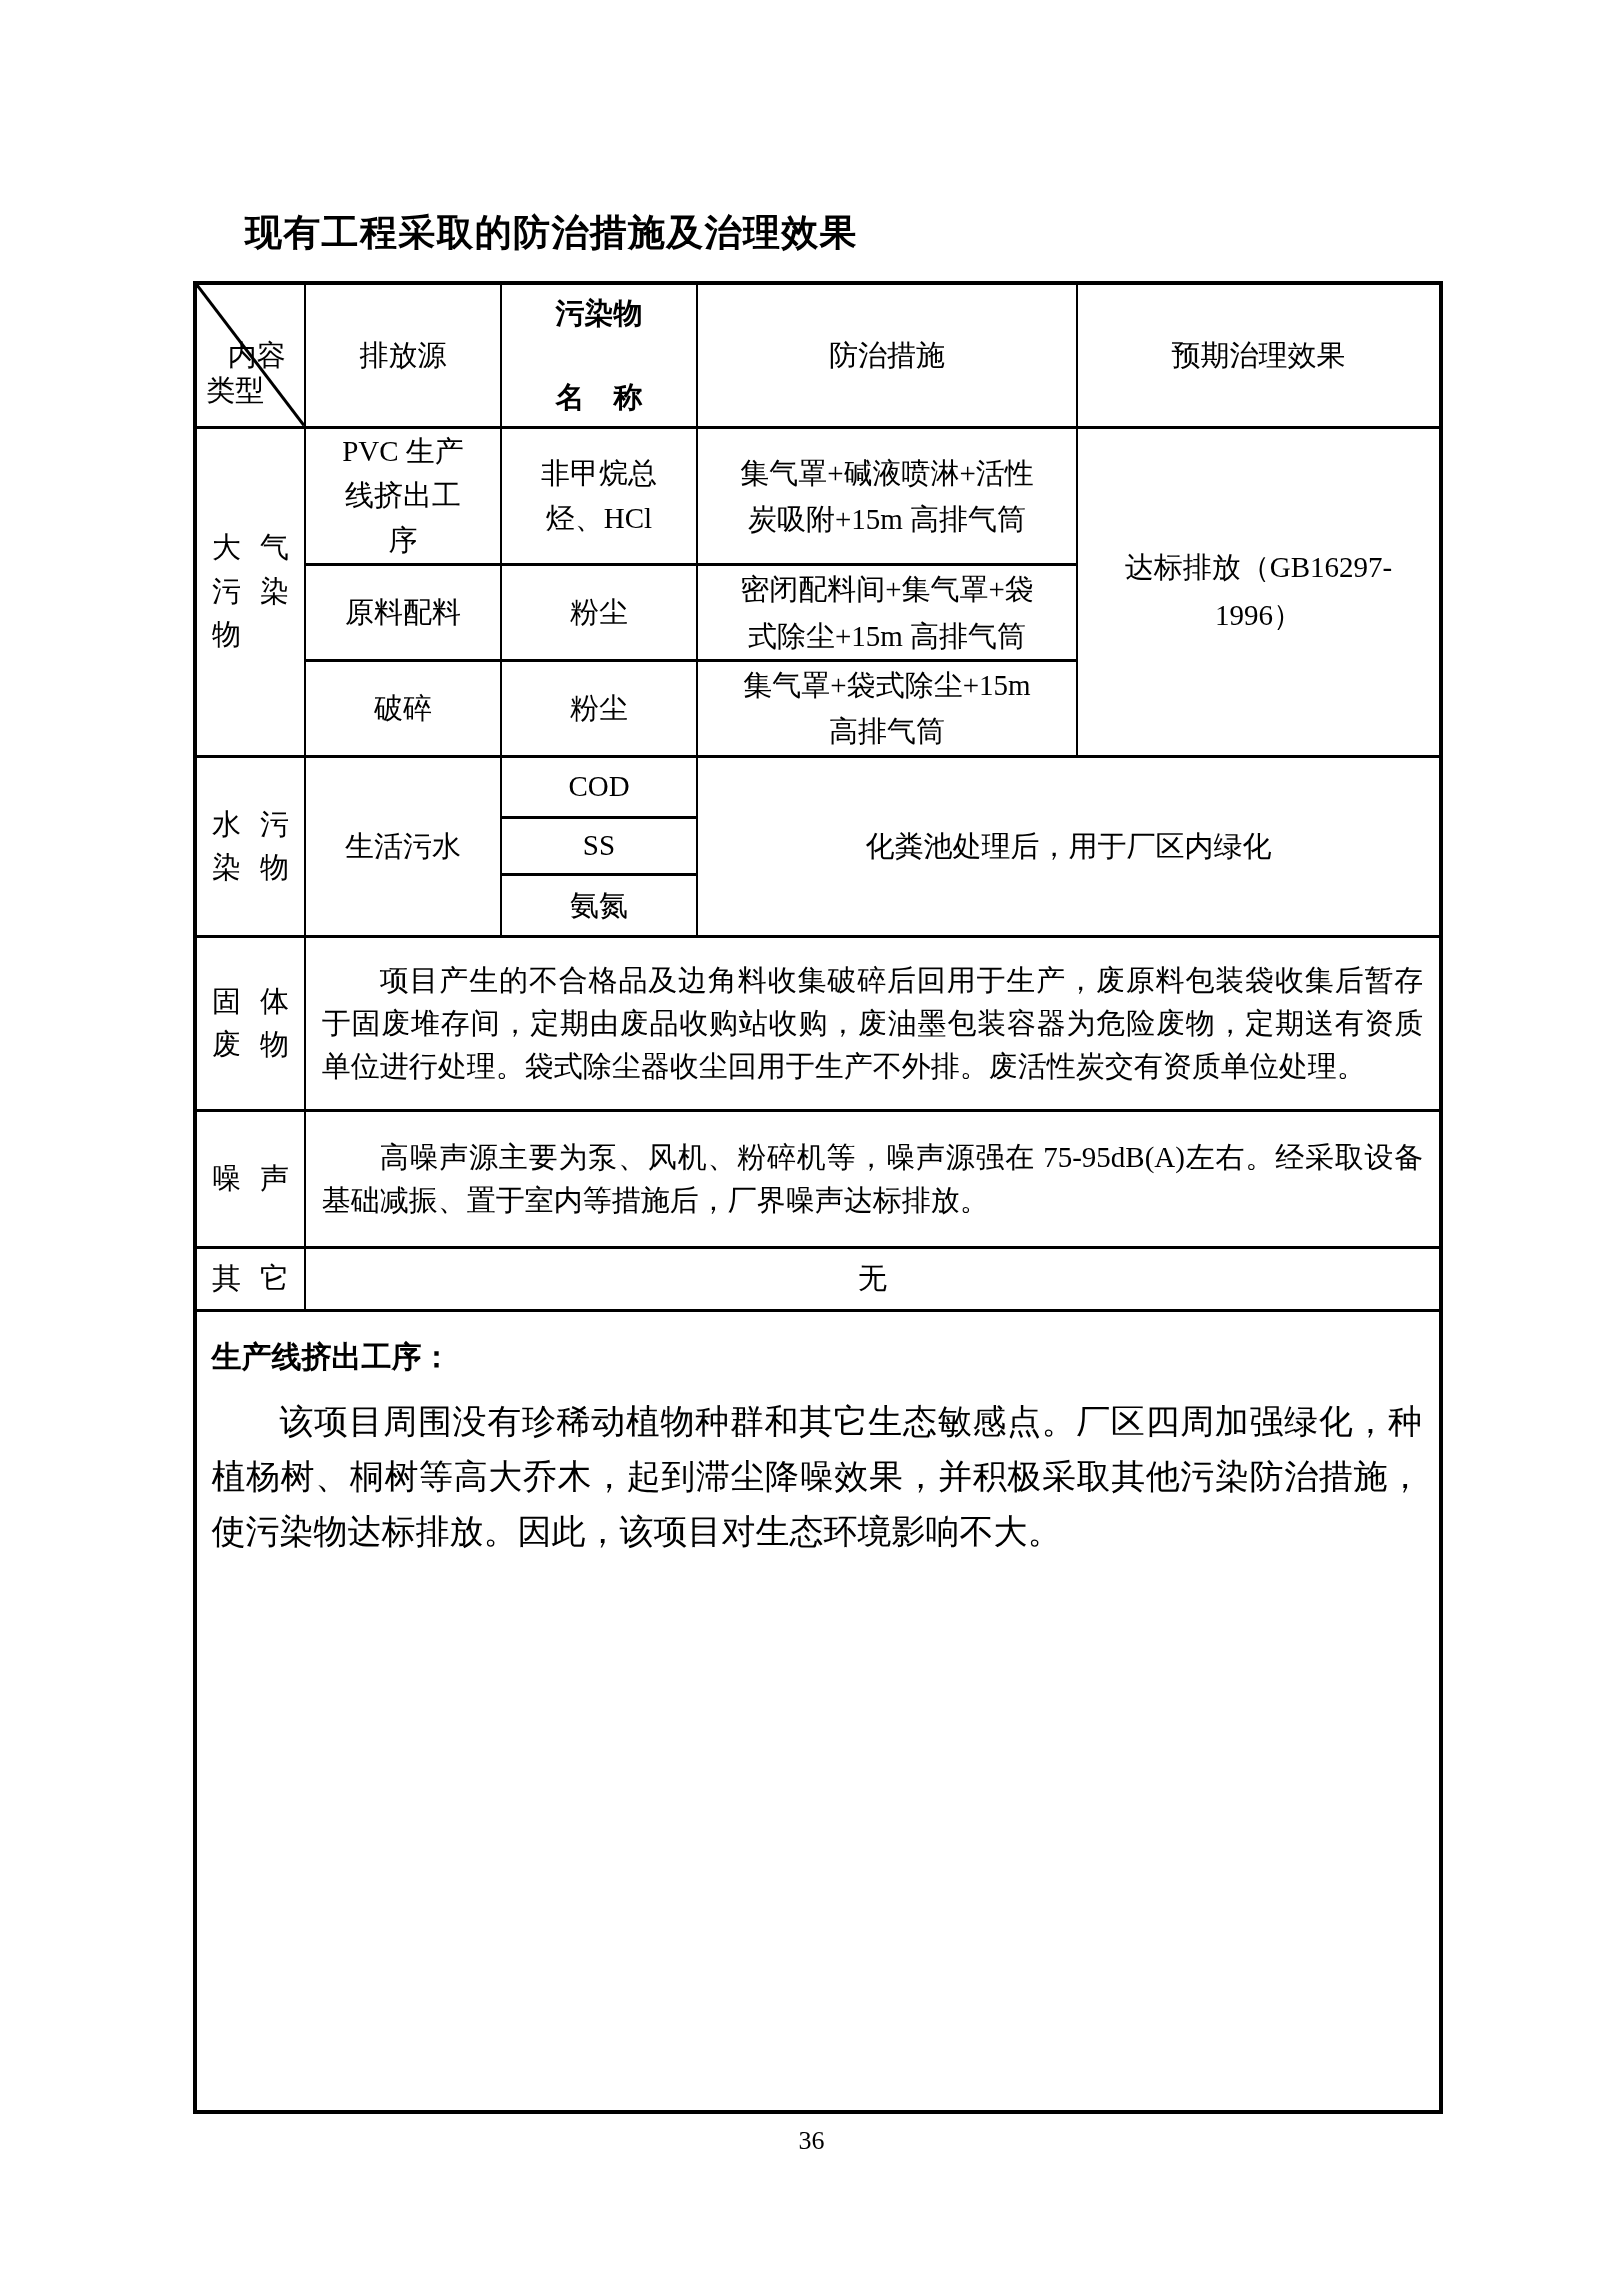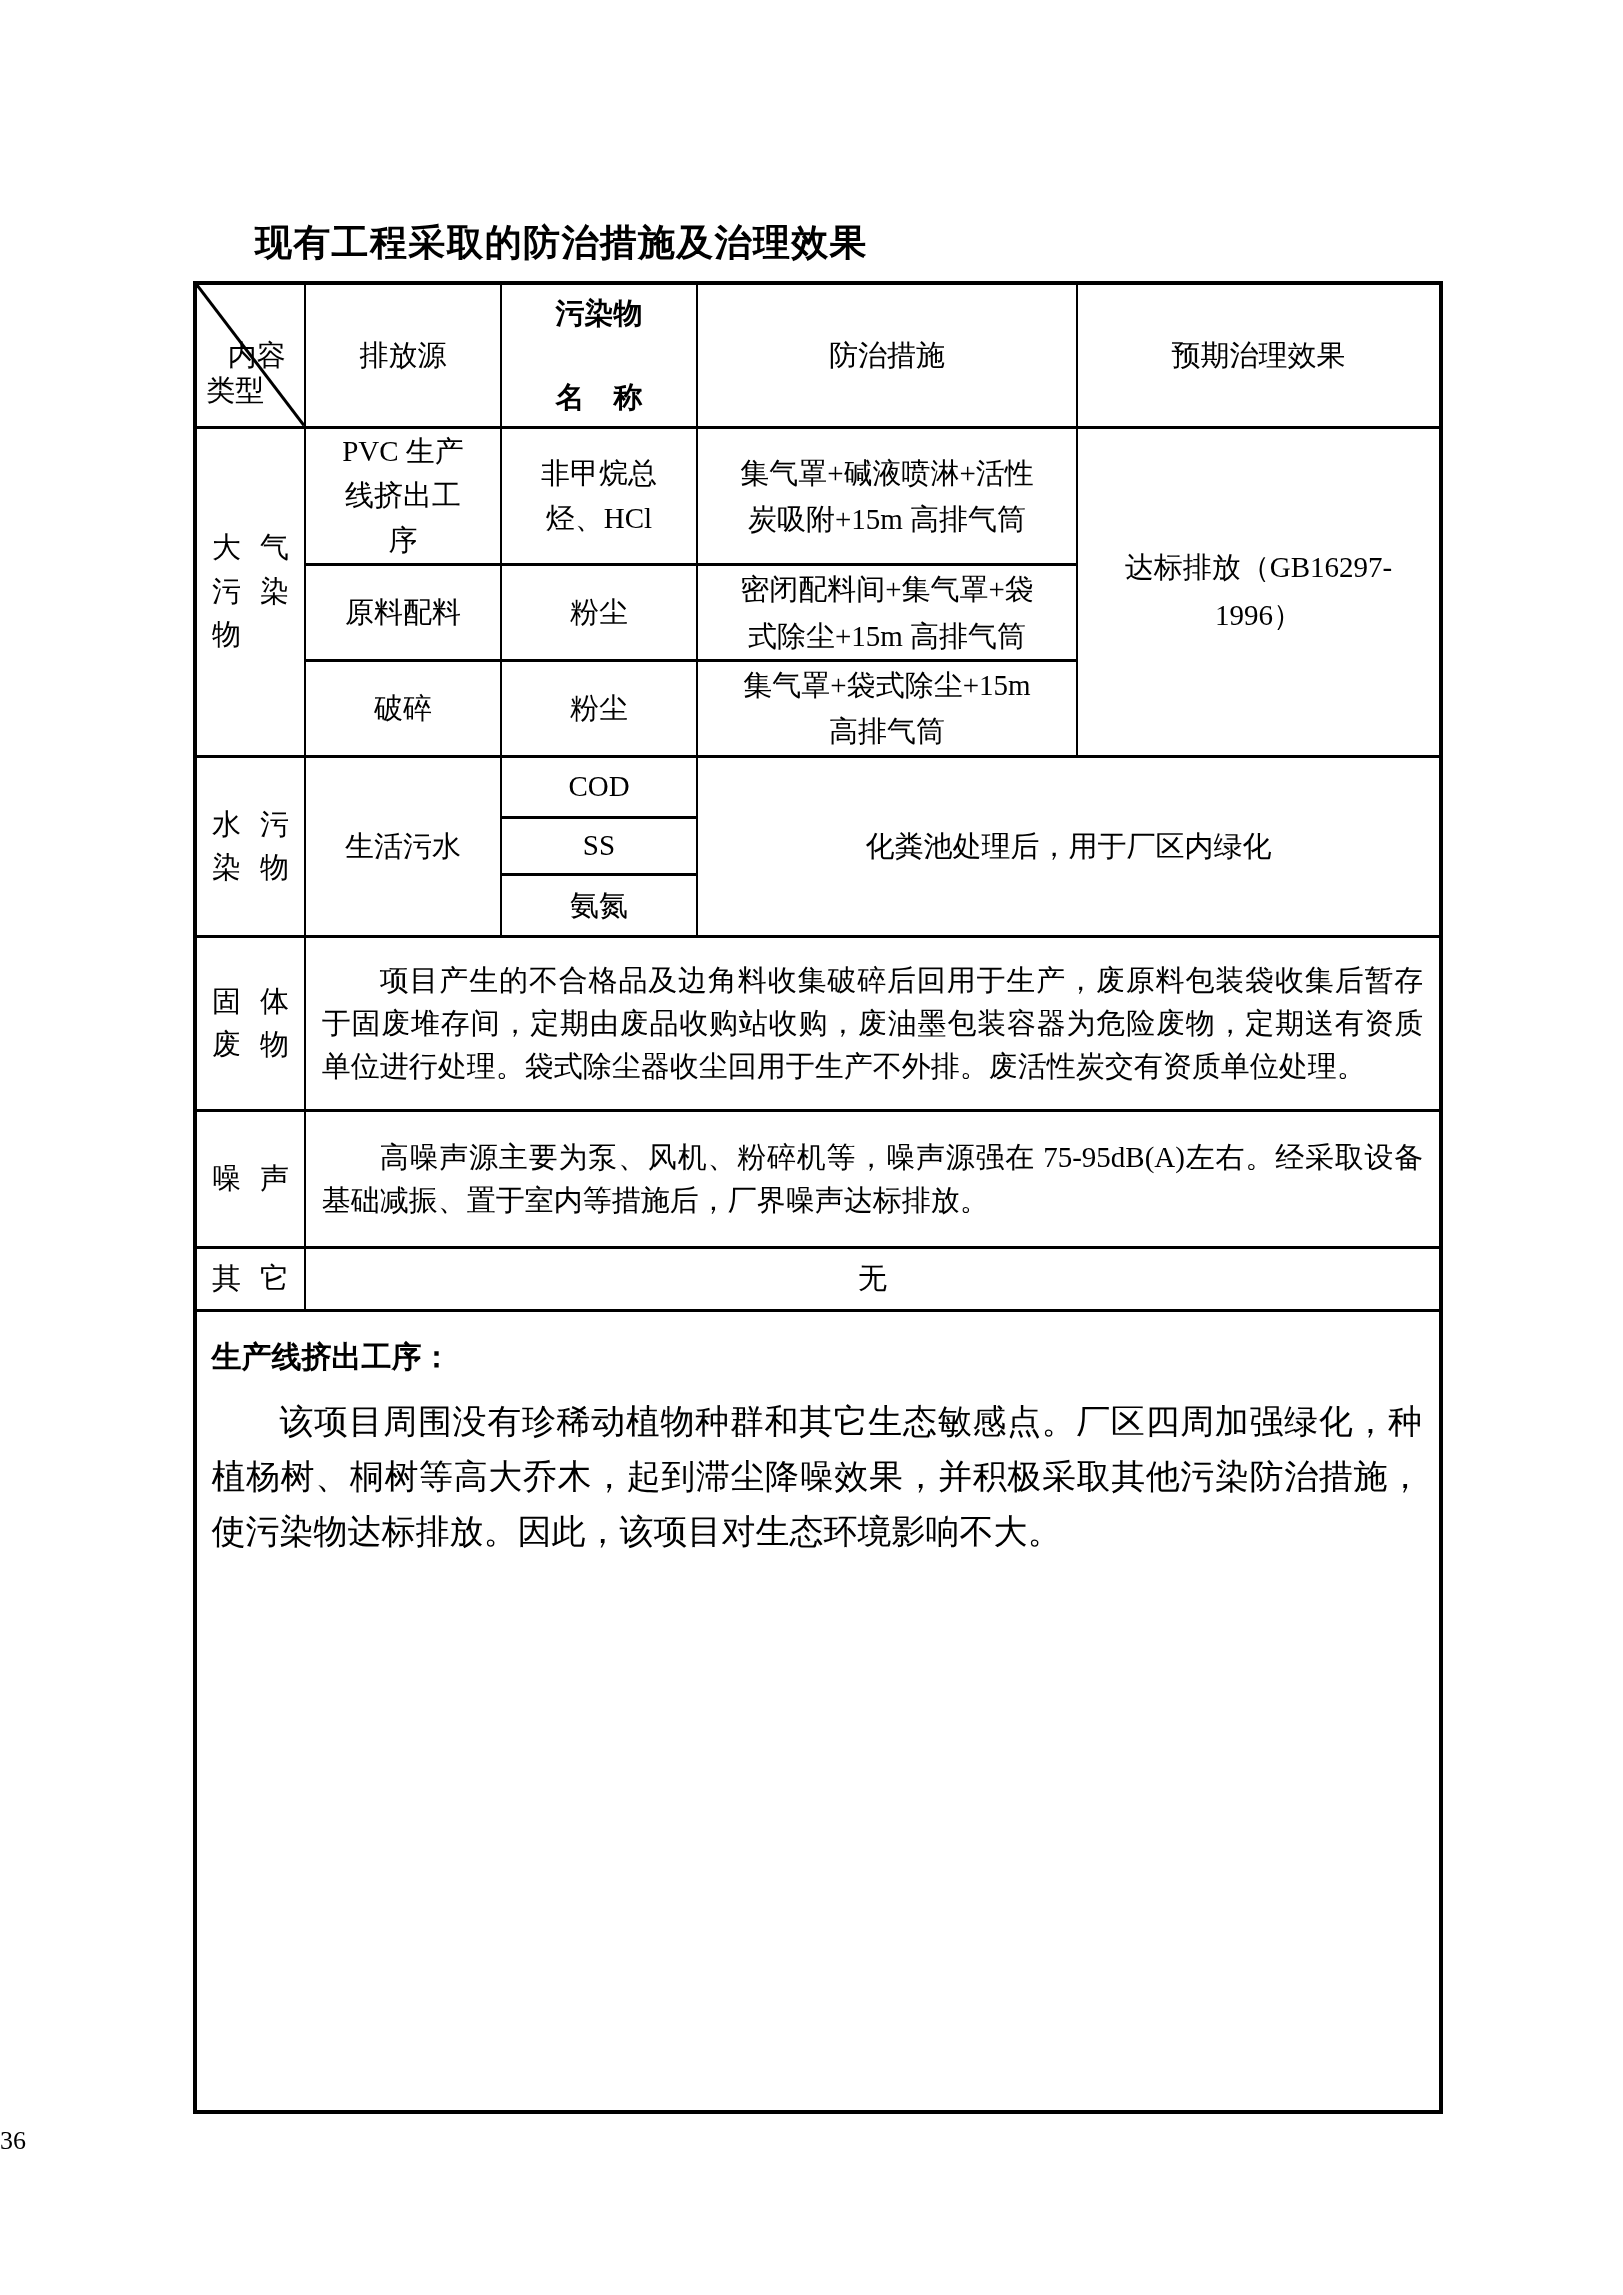--- a/index.html
+++ b/index.html
@@ -10,21 +10,21 @@
     background: #ffffff;
     color: #000000;
     font-family: "Liberation Serif", "DejaVu Serif", serif;
     overflow: hidden;
   }
 
   .doc-title {
     position: absolute;
     left: 245px;
     top: 208px;
-    margin: 10px;
+    margin: 0;
     font-family: "Liberation Sans", "DejaVu Sans", sans-serif;
     font-weight: 700;
     font-size: 37px;
     letter-spacing: 1.3px;
     white-space: nowrap;
   }
 
   table.main {
     position: absolute;
     left: 193px;
@@ -114,21 +114,21 @@
     line-height: 1.62;
     text-align: justify;
     text-indent: 2em;
   }
 
   .pagenum {
     position: absolute;
     top: 2126px;
     left: 0;
     width: 100%;
-    text-align: left;
+    text-align: center;
     font-size: 26px;
   }
 </style>
 </head>
 <body>
 
 <div class="page">
 
   <h1 class="doc-title">现有工程采取的防治措施及治理效果</h1>
 

